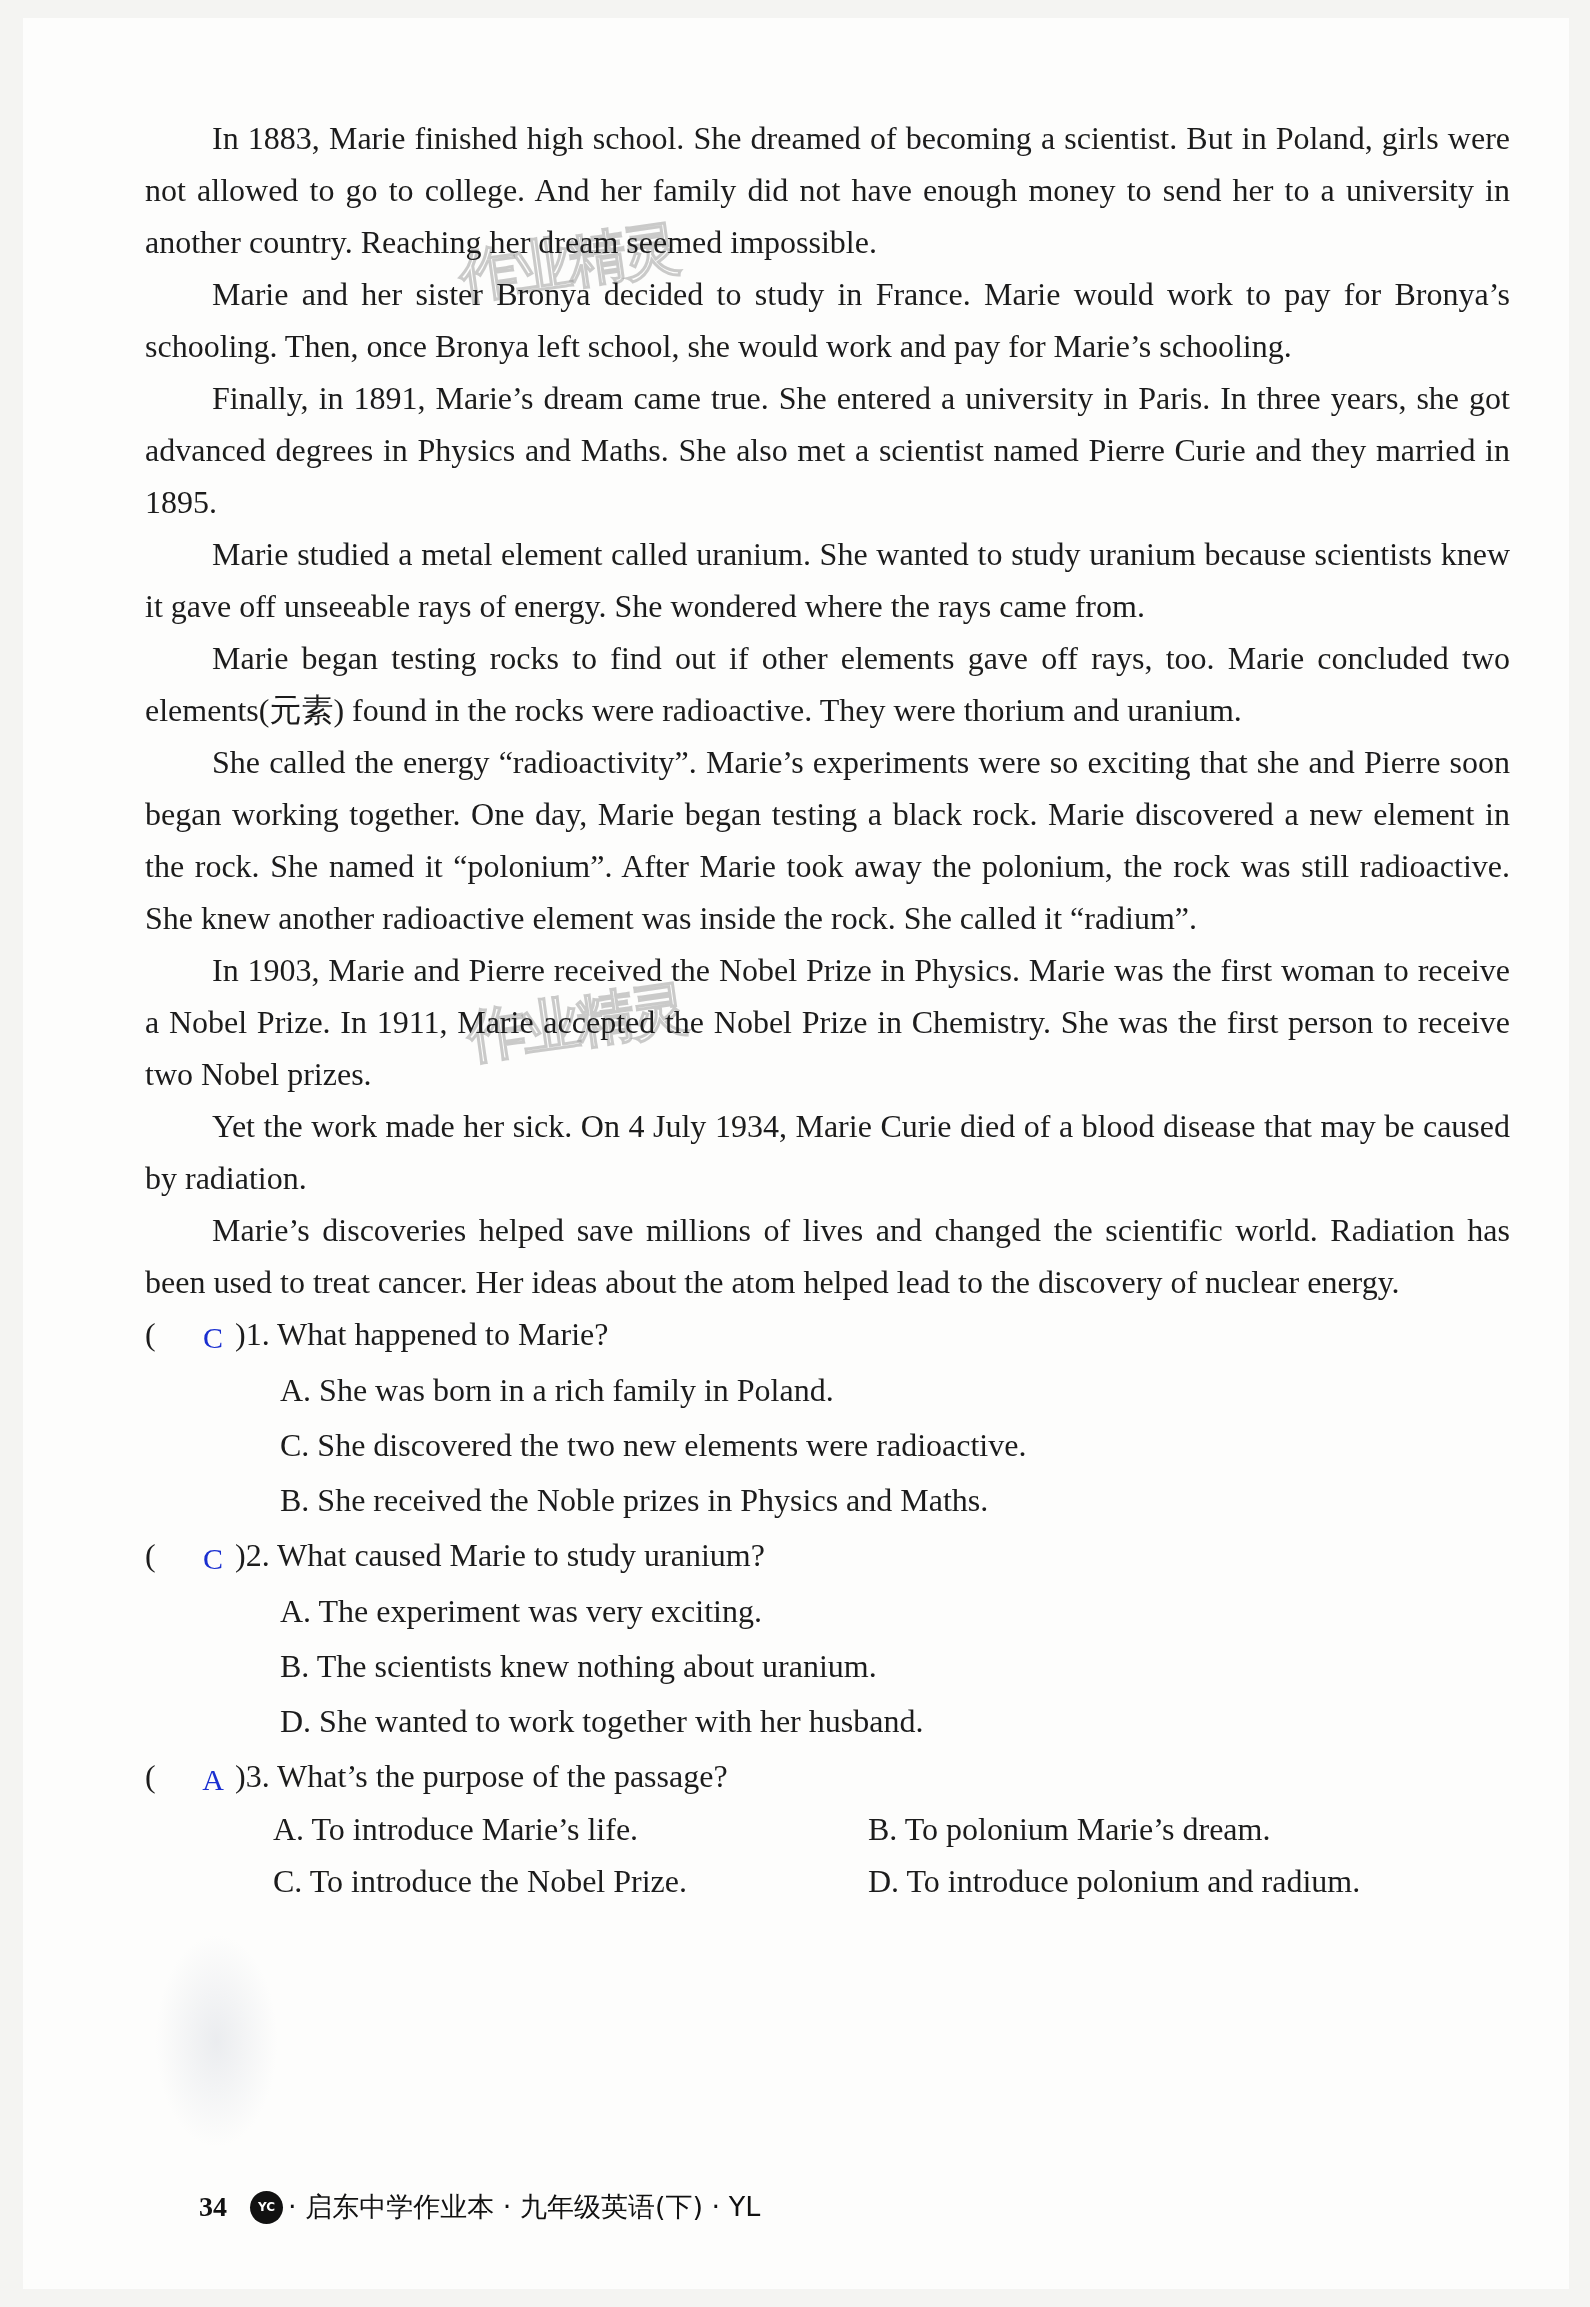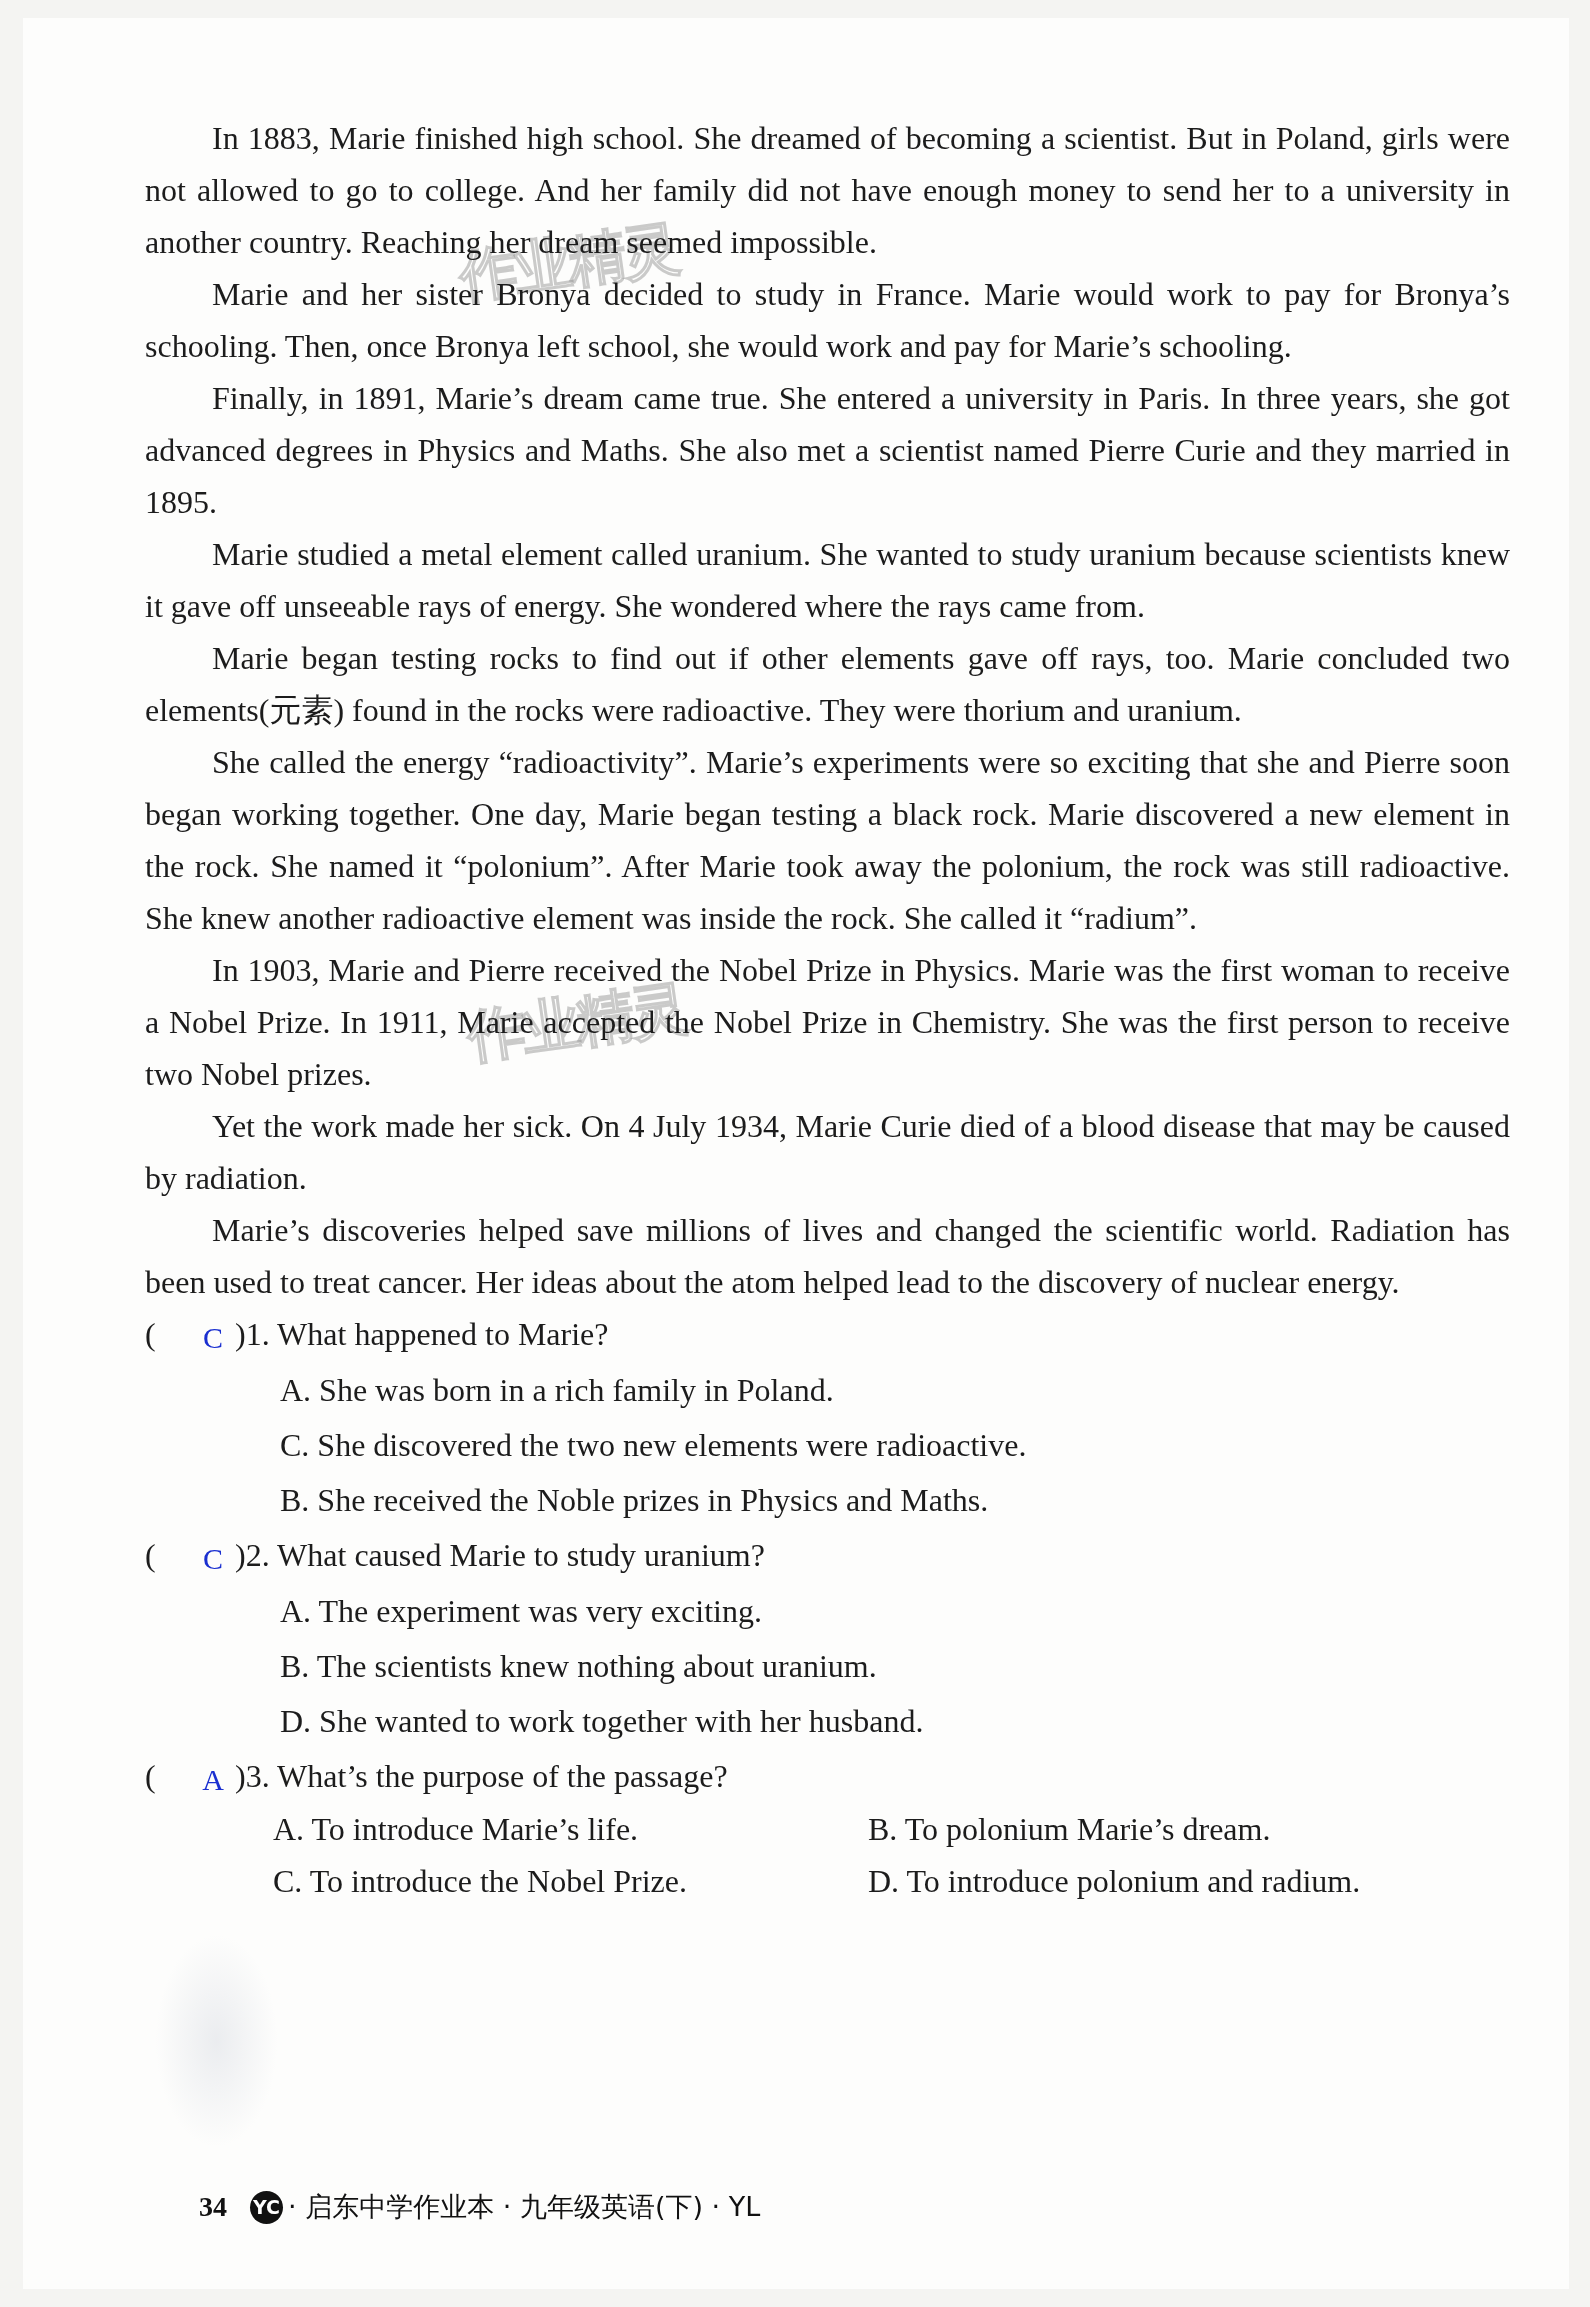--- a/index.html
+++ b/index.html
@@ -29,21 +29,21 @@
     color:transparent; -webkit-text-stroke:1.2px rgba(140,140,140,0.45);
     font-size:58px; letter-spacing:-3.3px; transform:rotate(-8deg);
   }
   .footer {
     position:absolute; left:136px; top:2171px; font-size:27px;
     display:flex; align-items:center; font-family:"DejaVu Sans",sans-serif; color:#111;margin-left:40px;
   }
   .footer .pg { font-family:"Liberation Serif",serif; font-weight:bold; font-size:28px; margin-right:23px; }
   .footer .logo {
     width:33px; height:33px; border-radius:50%; background:#111; color:#fff;
-    font-size:19px; font-weight:bold; display:flex; align-items:center; justify-content:center;
+    font-size:12px; font-weight:bold; display:flex; align-items:center; justify-content:center;
     margin-right:5px;
   }
   .smudge {
     position:absolute; left:132px; top:1916px; width:123px; height:214px;
     background:radial-gradient(ellipse at center, rgba(200,205,215,0.35), rgba(255,255,255,0) 70%);
   }
 </style>
 </head>
 <body>
 

